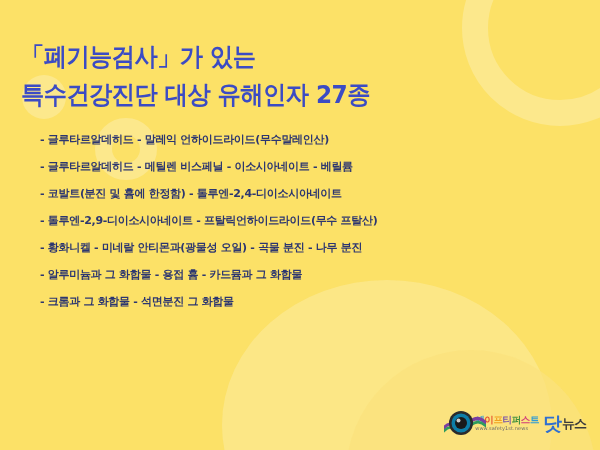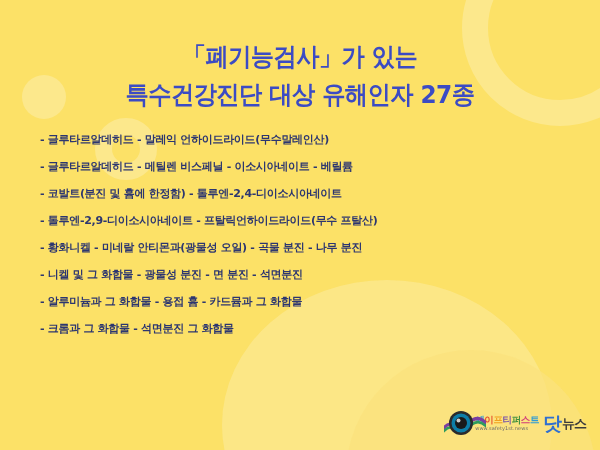--- a/index.html
+++ b/index.html
@@ -68,21 +68,21 @@
     background: #FBE27C;
     opacity: .75;
   }
 
   
   #title-block {
     position: absolute;
     top: 38px;
     left: 0;
     width: 600px;
-    text-align: center;
+    text-align: left;
     z-index: 3;
   }
   .title-line {
     color: #3B4BC4;
     font-weight: bold;
     font-size: 25px;
     line-height: 38px;
     letter-spacing: -0.6px;
     white-space: nowrap;
     transform: scaleX(0.93);
@@ -190,21 +190,20 @@
     <div class="title-line">「폐기능검사」가 있는</div>
     <div class="title-line second">특수건강진단 대상 유해인자 27종</div>
   </div>
 
   <div id="list-block">
     <div class="list-line">- 글루타르알데히드   - 말레익 언하이드라이드(무수말레인산)</div>
     <div class="list-line">- 글루타르알데히드   - 메틸렌 비스페닐   - 이소시아네이트   - 베릴륨</div>
     <div class="list-line">- 코발트(분진 및 흄에 한정함)   - 톨루엔-2,4-디이소시아네이트</div>
     <div class="list-line">- 톨루엔-2,9-디이소시아네이트   - 프탈릭언하이드라이드(무수 프탈산)</div>
     <div class="list-line">- 황화니켈   - 미네랄 안티몬과(광물성 오일)   - 곡물 분진   - 나무 분진</div>
-    <div class="list-line">- 니켈 및 그 화합물   - 광물성 분진   - 면 분진   - 석면분진</div>
     <div class="list-line">- 알루미늄과 그 화합물   - 용접 흄   - 카드뮴과 그 화합물</div>
     <div class="list-line">- 크롬과 그 화합물   - 석면분진 그 화합물</div>
   </div>
 
   <div id="logo">
 
     <div class="logo-lens">
       <svg class="logo-swoosh" viewBox="0 0 42 18">
         <path d="M0 13 C8 2, 16 18, 26 7 C32 1, 38 4, 42 8" fill="none" stroke="#7B3FA0" stroke-width="3.2" stroke-linecap="round"></path>
         <path d="M0 16 C9 6, 17 20, 27 10 C33 5, 38 7, 42 11" fill="none" stroke="#2E9B5E" stroke-width="2.6" stroke-linecap="round"></path>

